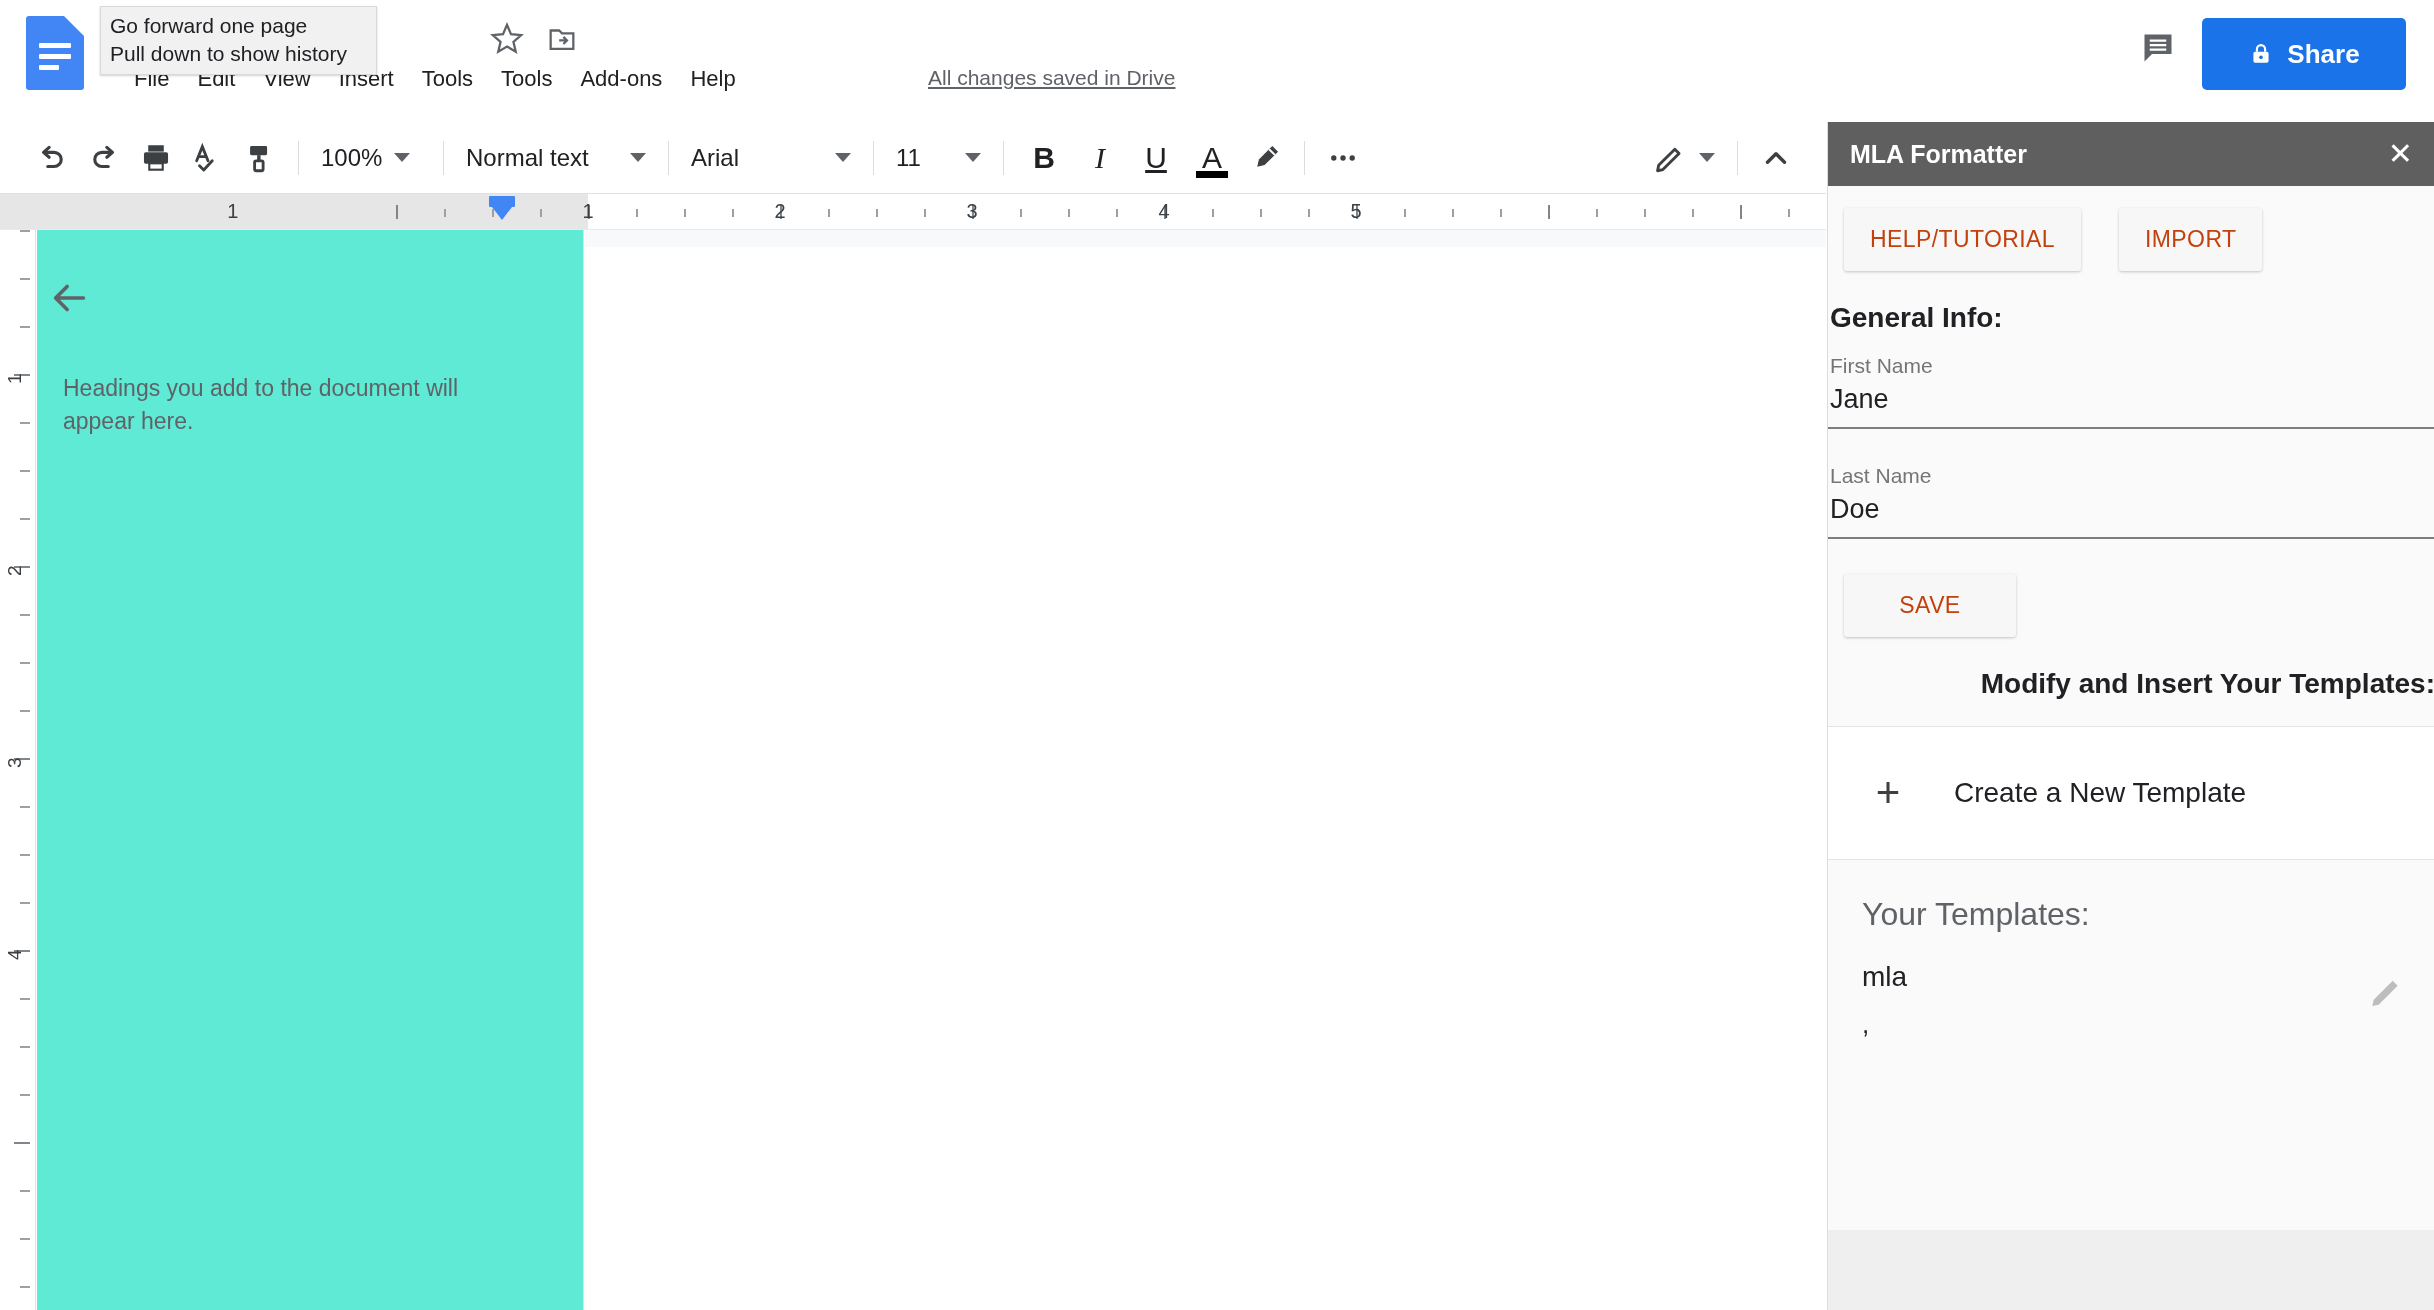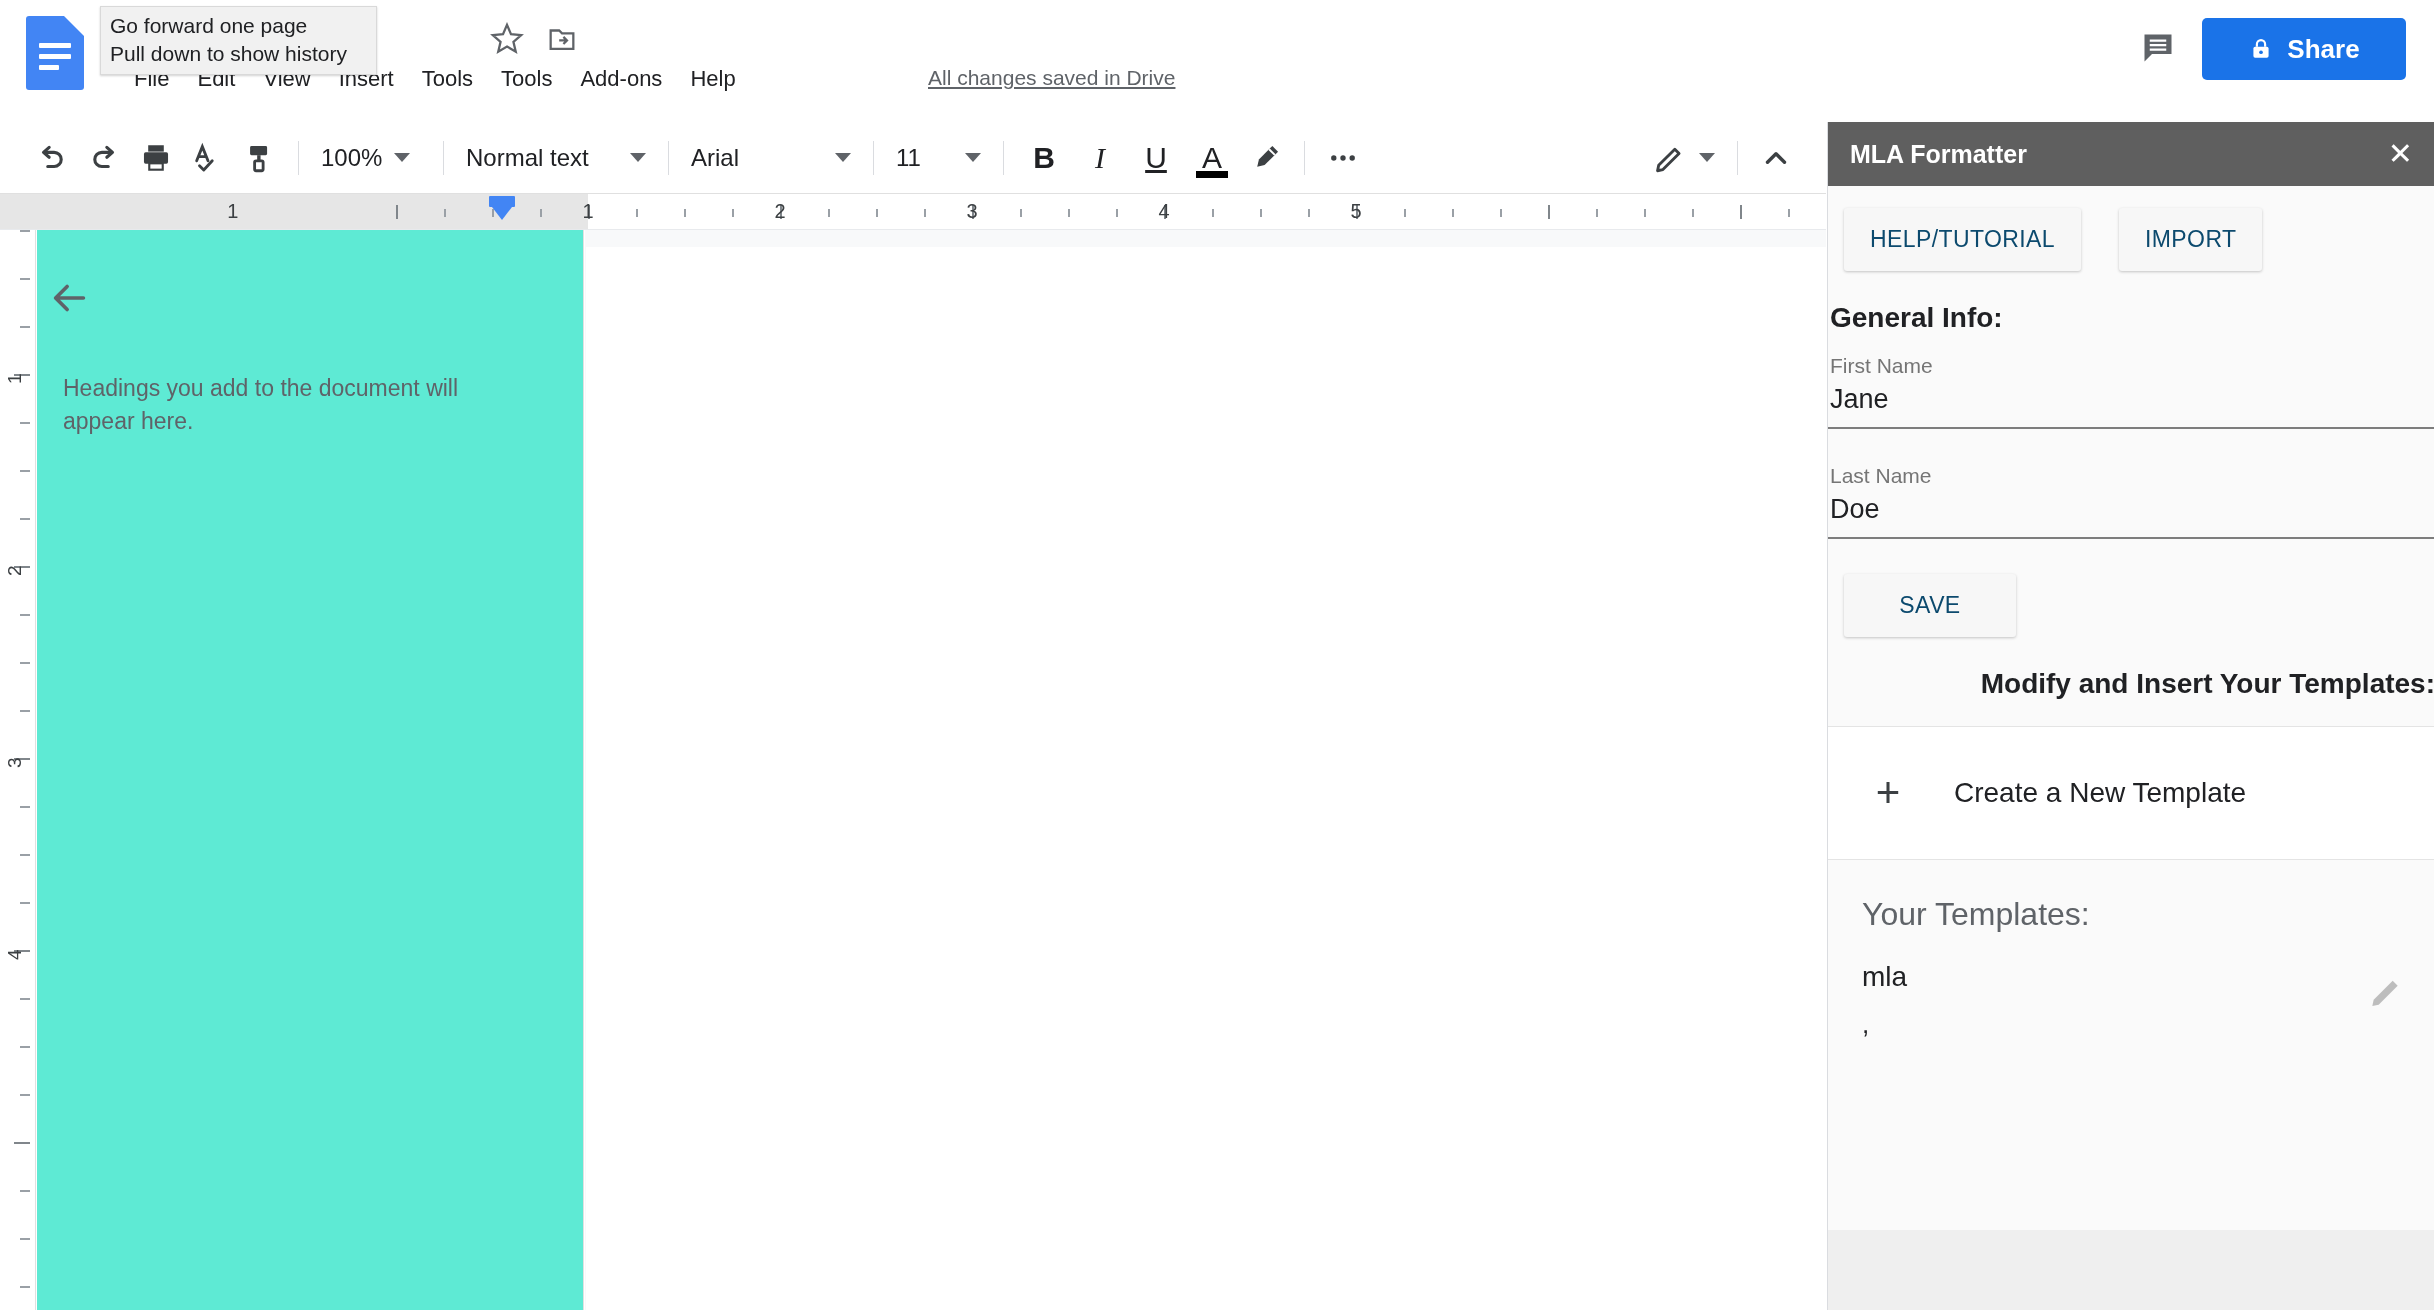--- a/index.html
+++ b/index.html
@@ -48,21 +48,21 @@
   .tooltip {
     position:absolute; left:100px; top:6px; width:277px;
     background:#f1f1f1; border:1px solid #d9d9d9; box-shadow:0 1px 2px rgba(0,0,0,.18);
     padding:5px 9px 7px 9px; z-index:60;
   }
   .tooltip div { font-size:21px; color:#202124; line-height:1.32; white-space:nowrap; }
 
   
   .comment-icon { position:absolute; left:2138px; top:30px; width:40px; height:36px; }
   .share-btn {
-    position:absolute; left:2202px; top:18px; width:204px; height:62px;
+    position:absolute; left:2202px; top:18px; width:204px; height:72px;
     background:#1a73e8; border-radius:5px; display:flex; align-items:center;
     justify-content:center; gap:13px; cursor:pointer;
   }
   .share-btn .lbl { color:#fff; font-size:26px; font-weight:bold; }
 
   
   .toolbar {
     position:absolute; left:0; top:122px; width:1826px; height:72px;
     background:#fff; border-bottom:1px solid #e0e0e0;
     display:flex; align-items:center;
@@ -148,21 +148,21 @@
     background:#5f5f5f; display:flex; align-items:center; padding:0 22px;
   }
   .sb-header .title { color:#ffffff; font-size:25px; font-weight:bold; }
   .sb-header .close { margin-left:auto; color:#ffffff; font-size:30px; cursor:pointer; line-height:1; }
 
   .sb-body { position:absolute; left:0; top:64px; width:607px; height:1124px; overflow:hidden; }
 
   .mat-btn {
     background:#f7f7f7; border:none; border-radius:3px;
     box-shadow: 0 1px 3px rgba(0,0,0,.22);
-    font-size:23px; color:#0c4a6e; letter-spacing:.4px;
+    font-size:23px; color:#c2410c; letter-spacing:.4px;
     padding:18px 26px; cursor:pointer; font-family:"Liberation Sans", sans-serif;
   }
   .btn-row { position:absolute; left:16px; top:22px; display:flex; gap:38px; }
 
   .sb-h2 {
     position:absolute; left:0px; width:607px; font-size:28px; font-weight:bold;
     color:#202124; padding-left:2px;
   }
   .field {
     position:absolute; left:0px; width:607px;

